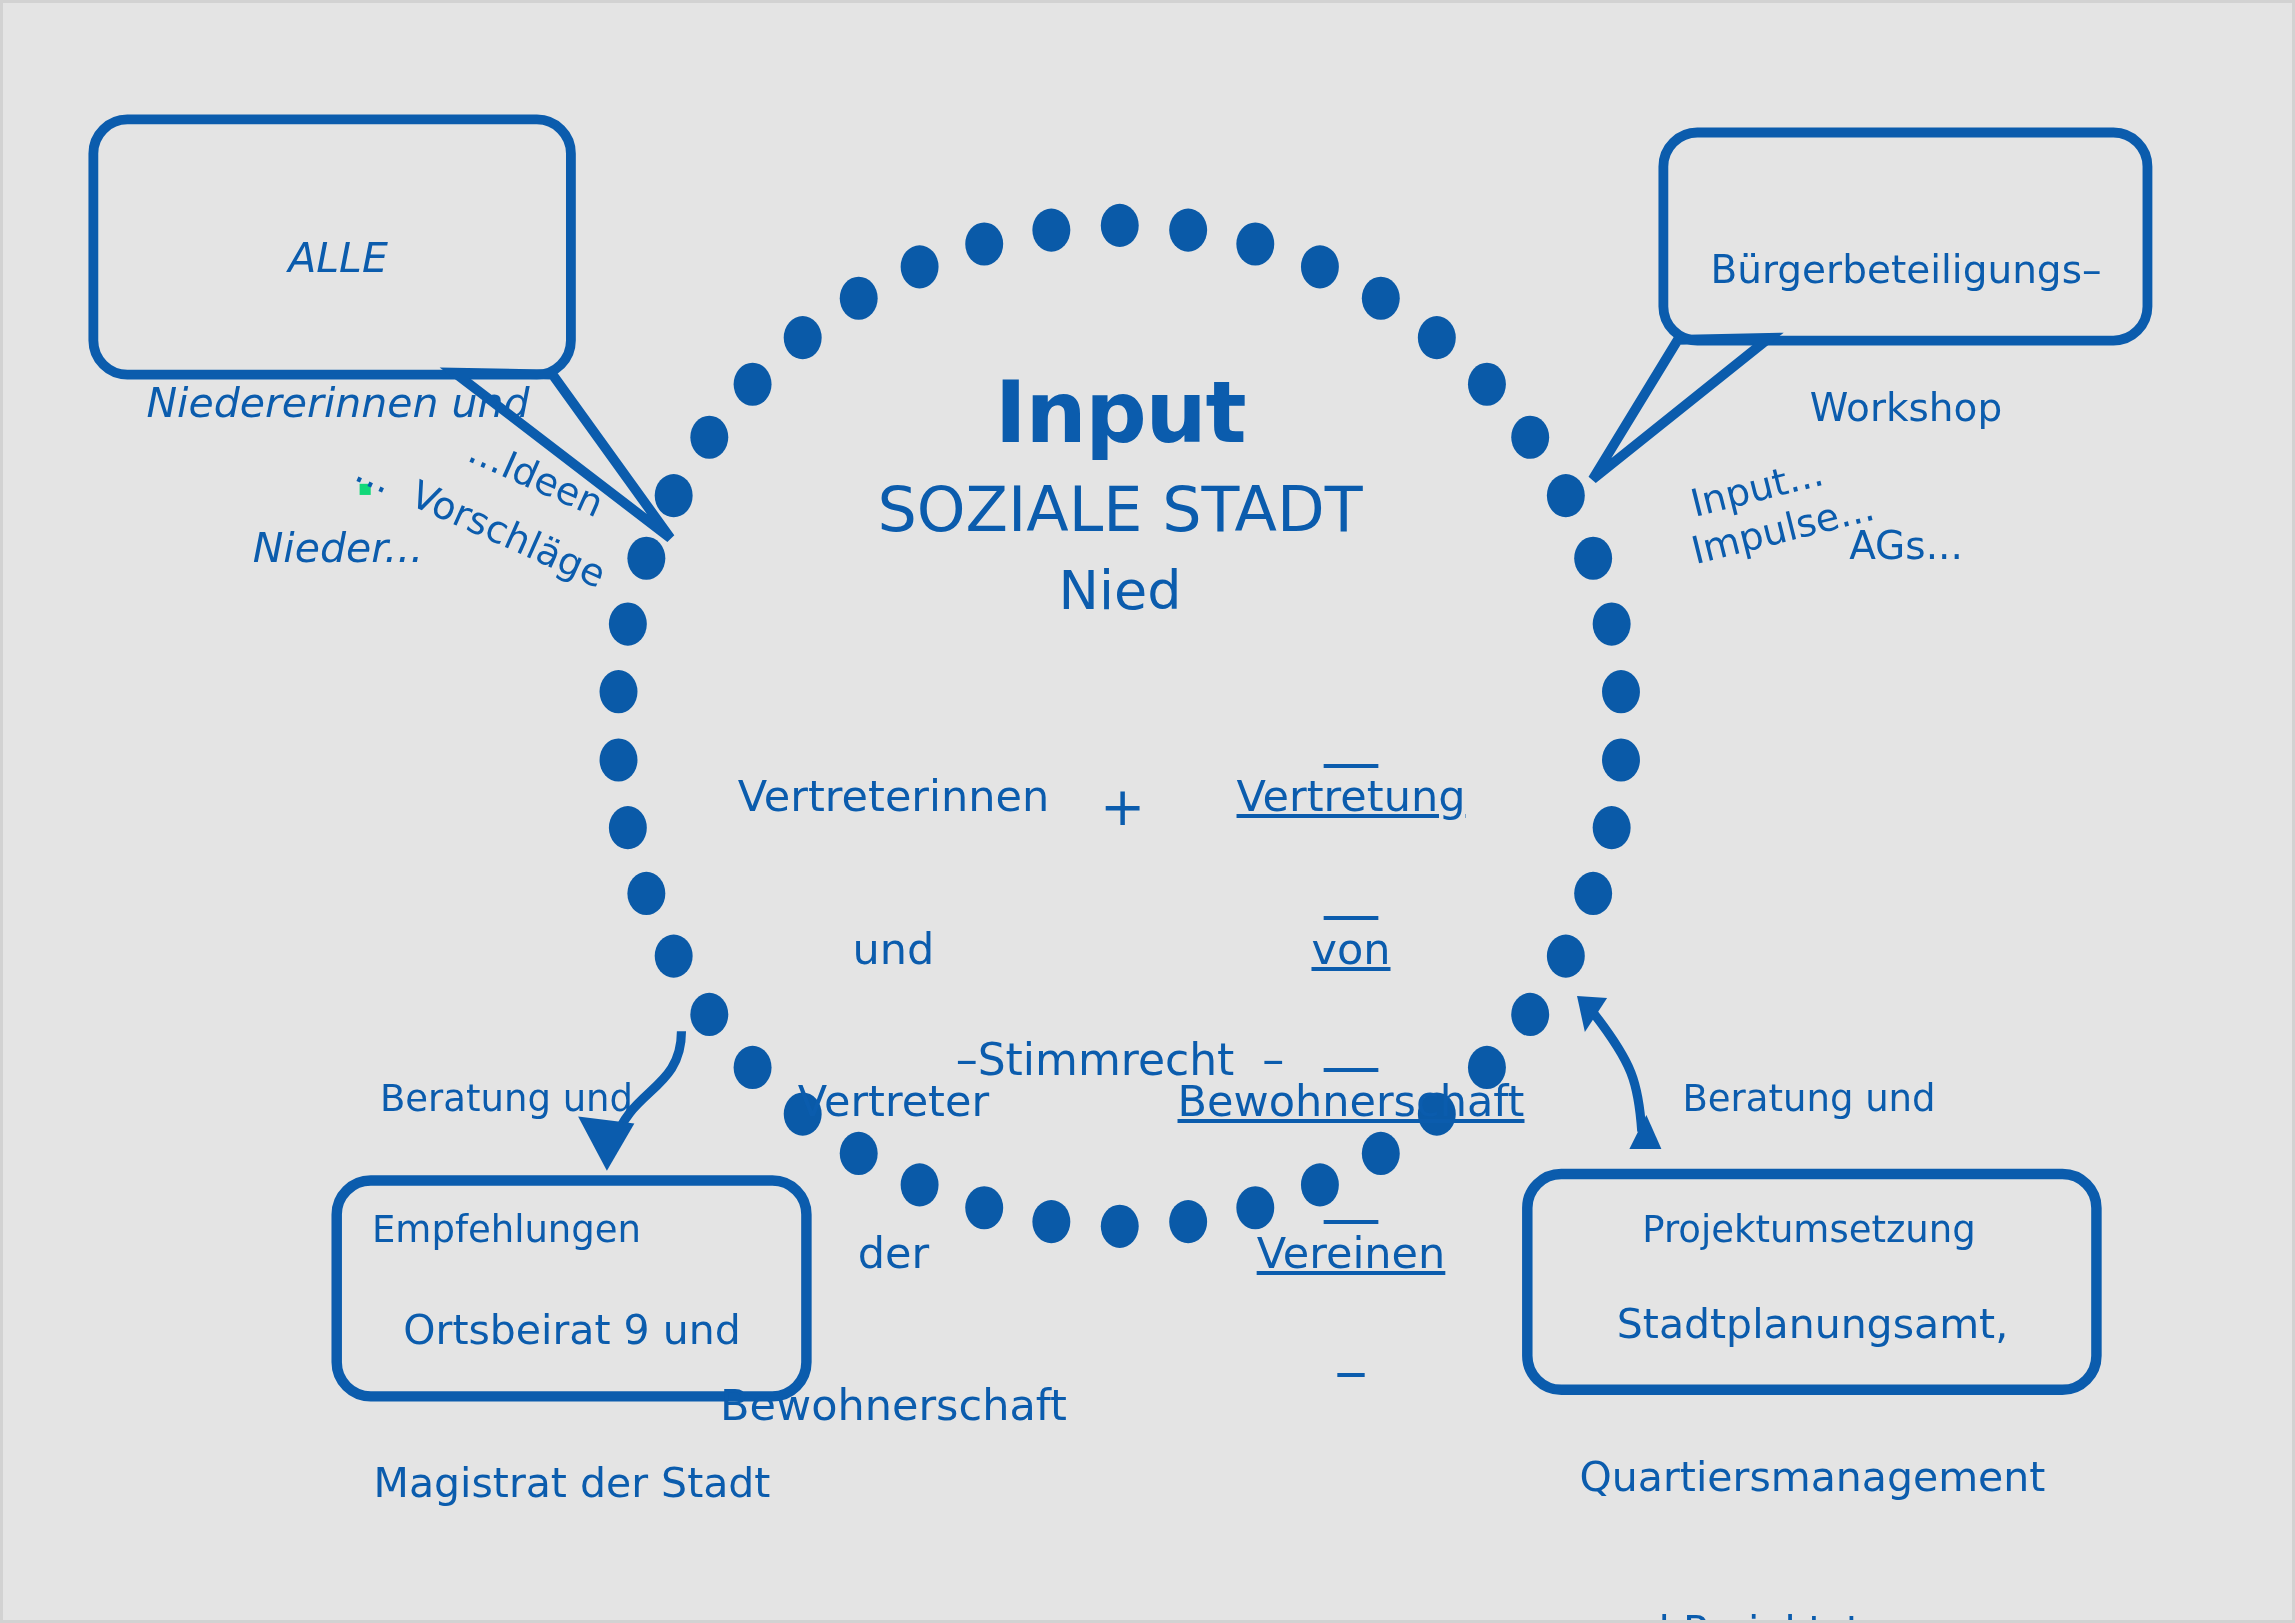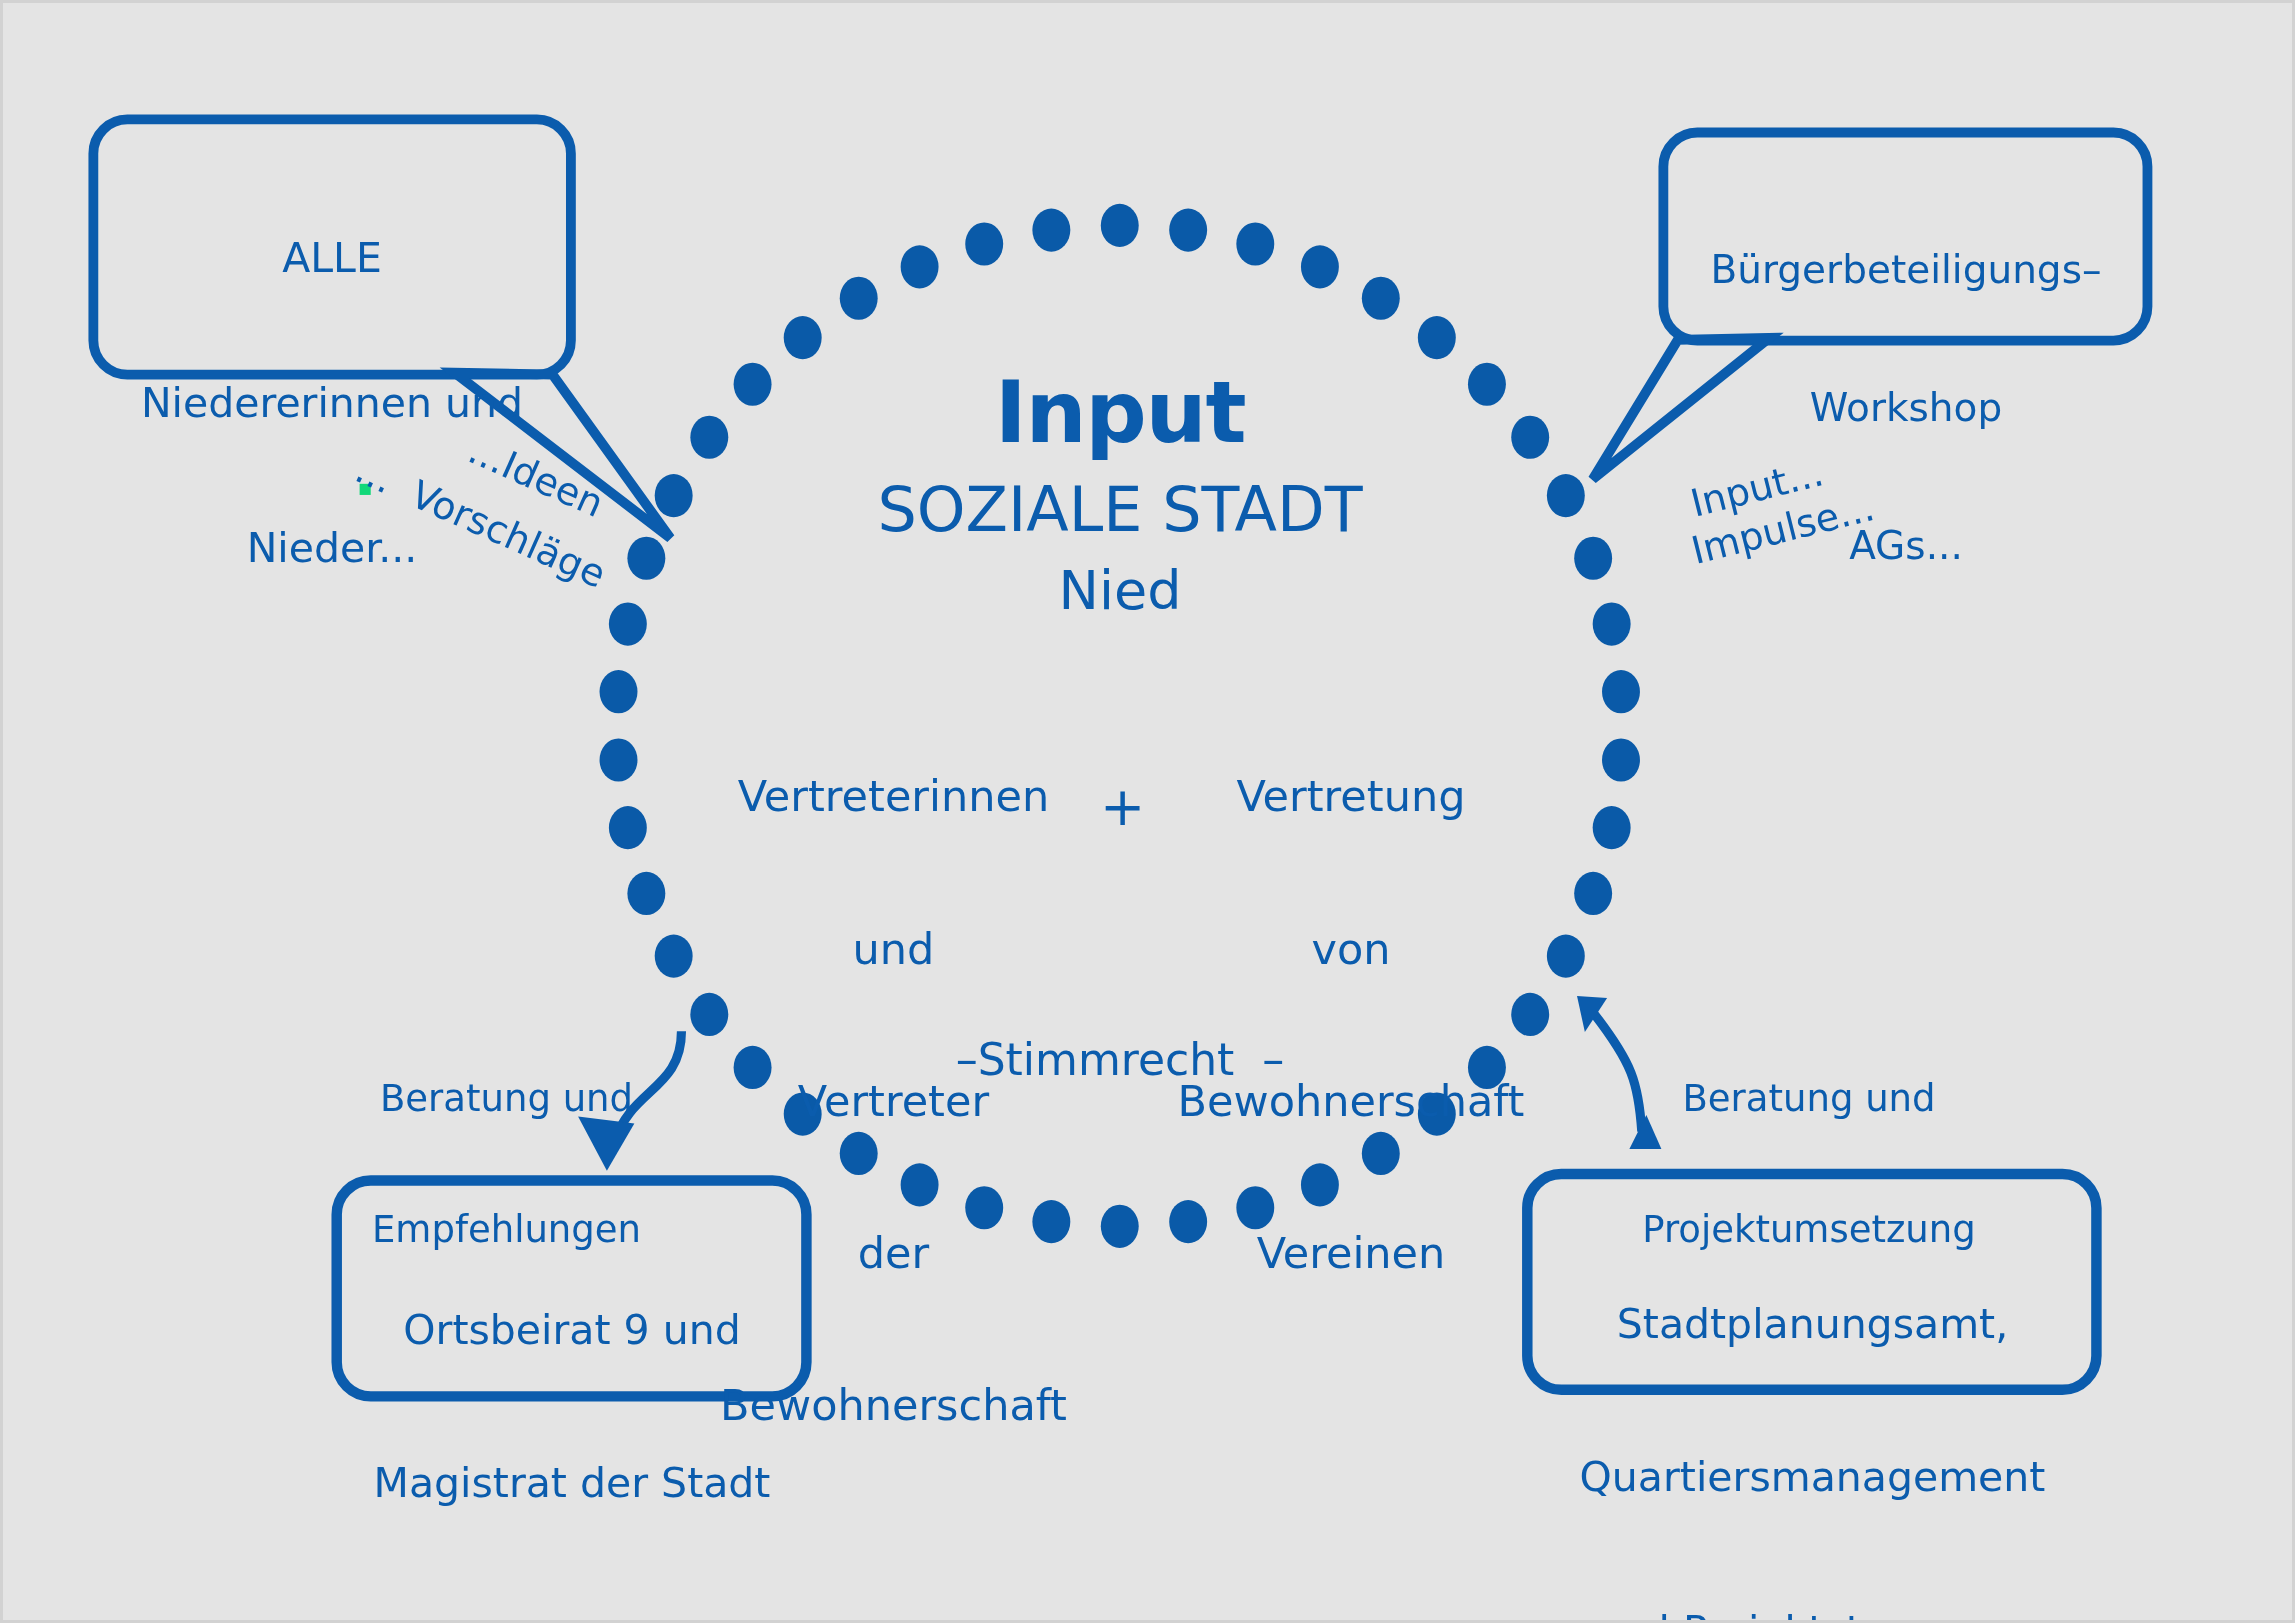--- a/index.html
+++ b/index.html
@@ -108,21 +108,21 @@
     <path d="M 1037 1572 C 1037 1660 960 1660 935 1740" fill="none" stroke="#0b5cad" stroke-width="14" stroke-linecap="butt"></path>
     <path d="M 923 1785 L 879 1702 L 965 1713 Z" fill="#0b5cad"></path>
 
     <path d="M 2432 1545 C 2490 1620 2500 1650 2505 1725" fill="none" stroke="#0b5cad" stroke-width="14" stroke-linecap="butt"></path>
     <path d="M 2406 1518 L 2452 1521 L 2418 1573 Z" fill="#0b5cad"></path>
     <path d="M 2535 1752 L 2486 1752 L 2512 1700 Z" fill="#0b5cad"></path>
 
     <rect x="545" y="735" width="17" height="17" fill="#12d879"></rect>
   </svg>
 
-  <div class="txt" style="left:90px; top:134px; width:478px; font-size:41px;">
+  <div class="txt" style="left:96px; top:134px; width:478px; font-size:41px;font-style:italic;">
     <div>ALLE</div>
     <div>Niedererinnen und</div>
     <div>Nieder...</div>
   </div>
 
   <div class="txt" style="left:1661px; top:152px; width:484px; font-size:39px;">
     <div>Bürgerbeteiligungs–</div>
     <div>Workshop</div>
     <div>AGs...</div>
   </div>
@@ -134,21 +134,21 @@
   <div class="txt" style="left:694px; top:667px; width:393px; font-size:43px; line-height:1.18;">
     <div>Vertreterinnen</div>
     <div>und</div>
     <div>Vertreter</div>
     <div>der</div>
     <div>Bewohnerschaft</div>
   </div>
 
   <div class="txt" style="left:1067px; top:772px; width:105px; font-size:54px;">+</div>
 
-  <div class="txt" style="left:1158px; top:667px; width:380px; font-size:43px; line-height:1.18;">
+  <div class="txt" style="left:1158px; top:667px; width:380px; font-size:43px; line-height:1.18;text-decoration:underline;">
     <div>Vertretung</div>
     <div>von</div>
     <div>Bewohnerschaft</div>
     <div>Vereinen</div>
   </div>
 
   <div class="txt" style="left:790px; top:1031px; width:654px; font-size:44px;">–Stimmrecht  –</div>
 
   <div class="txt" style="left:425px; top:452px; width:216px; font-size:38px; transform:rotate(24deg); transform-origin:center center;">...Ideen</div>
   <div class="txt" style="left:340px; top:497px; width:275px; font-size:38px; transform:rotate(24deg); transform-origin:center center;">...  Vorschläge</div>

